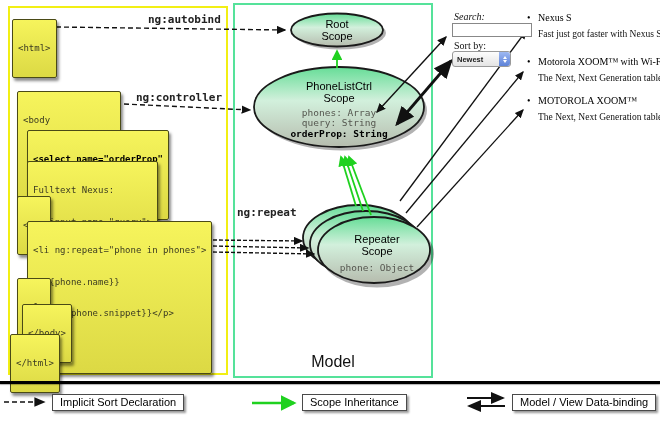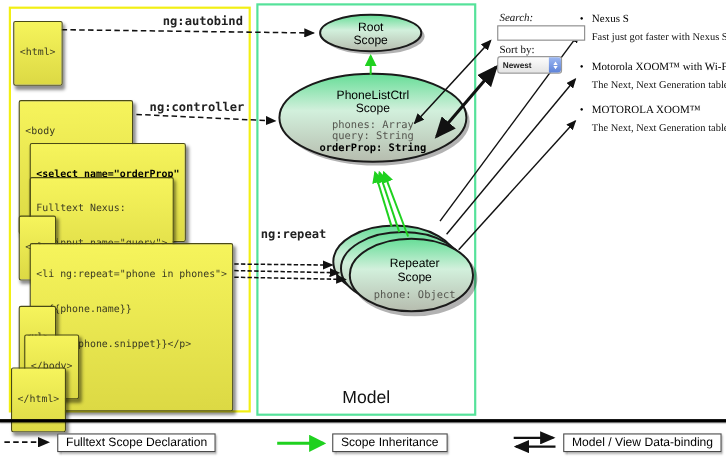--- a/index.html
+++ b/index.html
@@ -189,17 +189,17 @@
 
   <div class="bullet" style="left:527px;top:56px;">•</div>
   <div class="v-item-title" style="left:538px;top:56px;">Motorola XOOM™  with Wi-Fi</div>
   <div class="v-item-desc" style="left:538px;top:73px;">The Next, Next Generation tablet.</div>
 
   <div class="bullet" style="left:527px;top:95px;">•</div>
   <div class="v-item-title" style="left:538px;top:95px;">MOTOROLA XOOM™</div>
   <div class="v-item-desc" style="left:538px;top:112px;">The Next, Next Generation tablet.</div>
 
   <div class="divider"></div>
-  <div class="legend-box" style="left:52px;top:394px;">Fulltext Scope Declaration</div>
+  <div class="legend-box" style="left:52px;top:394px;">Implicit Sort Declaration</div>
   <div class="legend-box" style="left:302px;top:394px;">Scope Inheritance</div>
   <div class="legend-box" style="left:512px;top:394px;">Model / View Data-binding</div>
 
 </div>
 
 </body></html>

